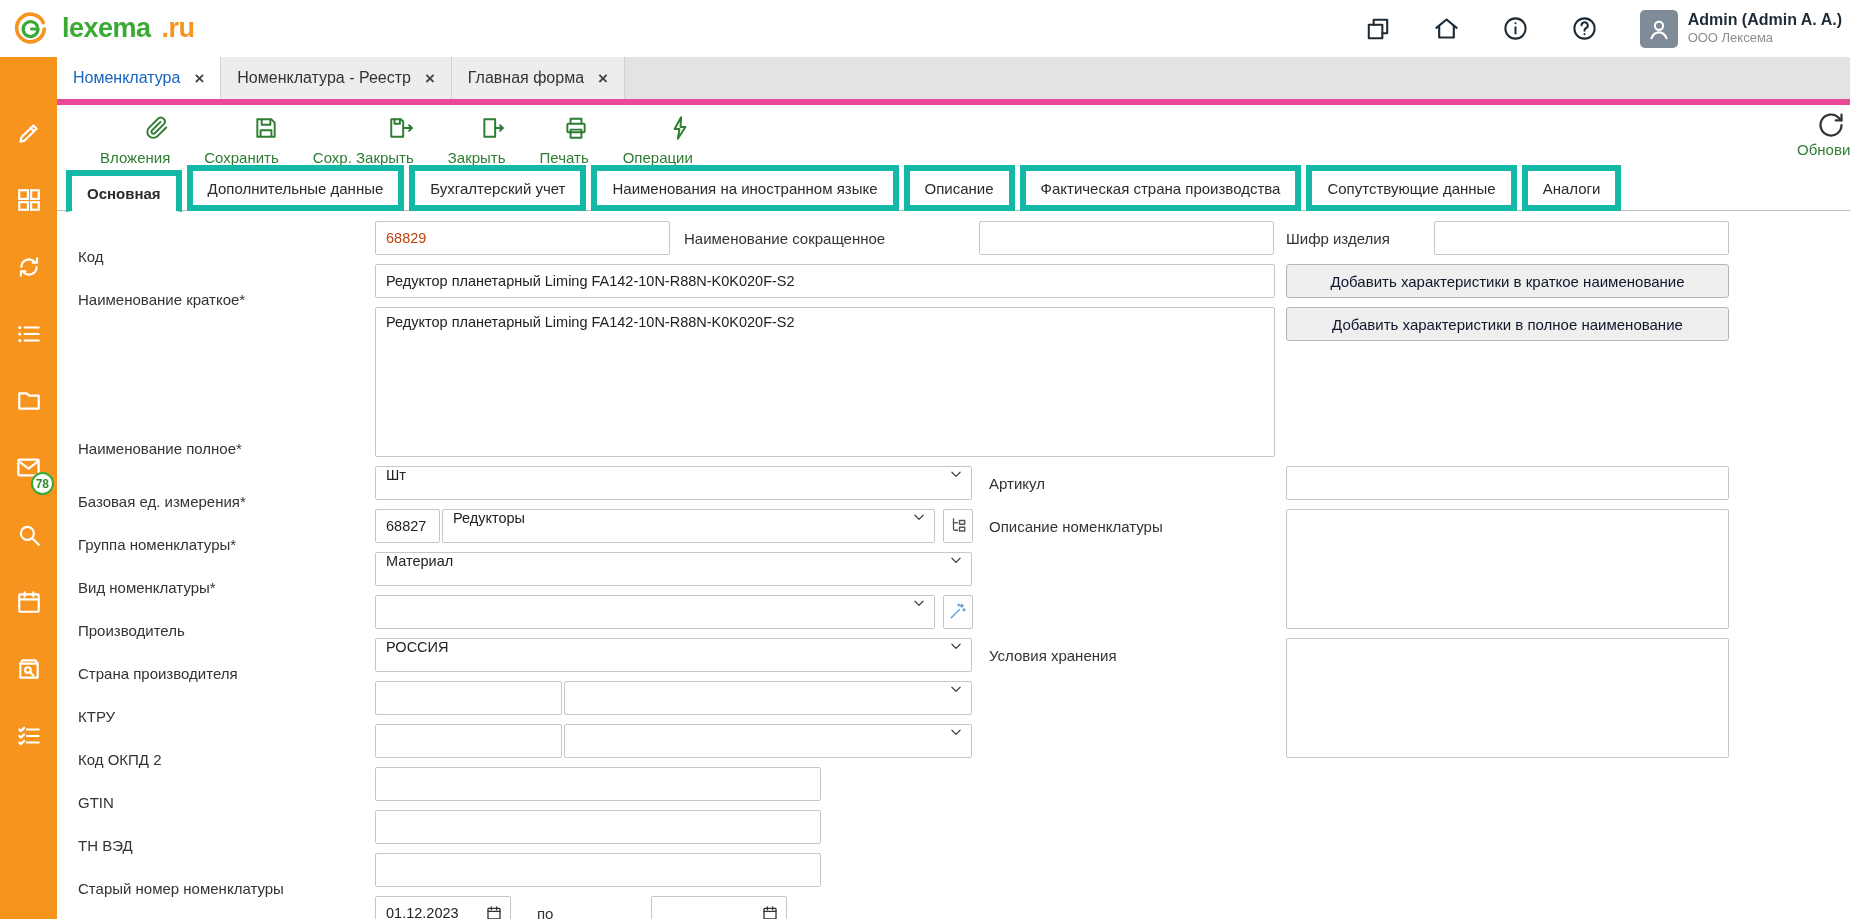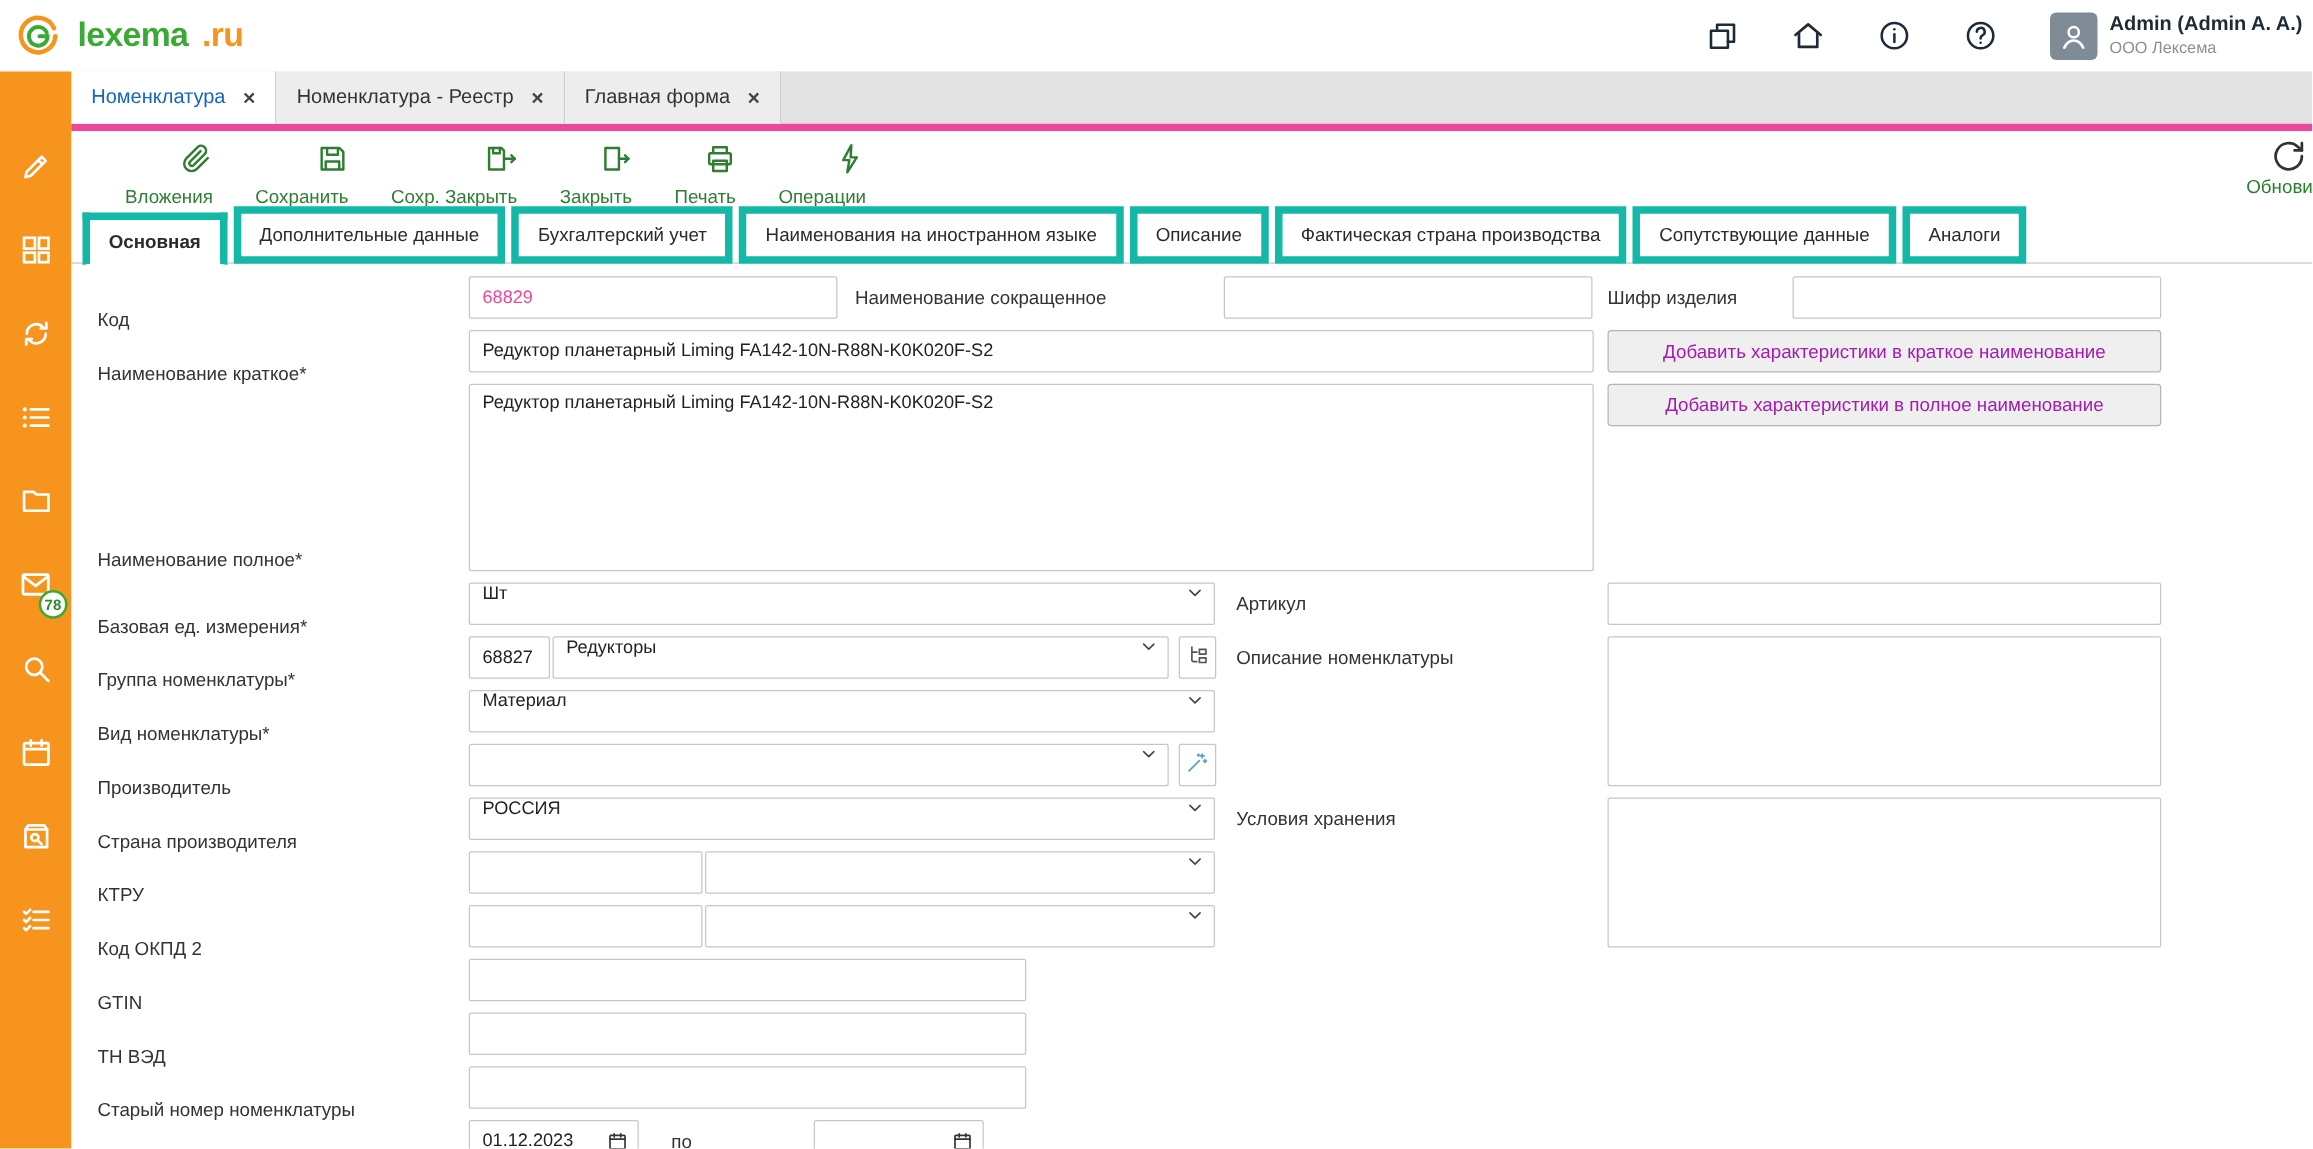--- a/index.html
+++ b/index.html
@@ -58,31 +58,31 @@
   
   .form{position:relative;padding:10px 0 0 21px;font-size:15px;background:#fff;height:704px;box-sizing:border-box;}
   .frow{display:flex;align-items:center;height:34px;margin-bottom:9px;}
   .frow.tall{height:150px;align-items:flex-end;}
   .flabel{width:297px;flex:0 0 297px;color:#333;margin-top:36px;}
   .tall .flabel{padding-top:8px;}
 
   .ctrl{box-sizing:border-box;height:34px;border:1px solid #c6c6c6;border-radius:2px;background:#fff;
         font-size:14.5px;color:#222;font-family:"Liberation Sans",sans-serif;}
   input.ctrl{padding:0 10px;outline:none;}
-  input.ctrl.muted{color:#ec4899;}
+  input.ctrl.muted{color:#c2410c;}
   textarea.ctrl{height:auto;resize:none;padding:6px 10px;outline:none;}
   .sel{display:flex;justify-content:space-between;padding:0 8px 0 10px;cursor:pointer;}
   .sel .chev{display:flex;color:#444;flex:none;}
   .datebox{display:flex;align-items:center;justify-content:space-between;padding:0 8px 0 10px;
            width:136px;cursor:pointer;}
   .iconbtn{box-sizing:border-box;width:30px;height:34px;border:1px solid #c6c6c6;border-radius:2px;
            background:#fff;display:flex;align-items:center;justify-content:center;margin-left:8px;
            cursor:pointer;color:#555;flex:none;}
   .btn{box-sizing:border-box;height:34px;background:#efefef;border:1px solid #b5b5b5;border-radius:3px;
-       font-size:15px;color:#a21caf;display:flex;align-items:center;justify-content:center;cursor:pointer;
+       font-size:15px;color:#0f172a;display:flex;align-items:center;justify-content:center;cursor:pointer;
        font-family:"Liberation Sans",sans-serif;white-space:nowrap;}
   .alabel{position:absolute;height:34px;display:flex;align-items:center;color:#333;white-space:nowrap;}
   .abs{position:absolute;}
   .po{display:inline-flex;align-items:center;height:34px;margin-left:26px;width:114px;box-sizing:border-box;}
 </style>
 </head>
 <body>
 
 <div class="page">
 

